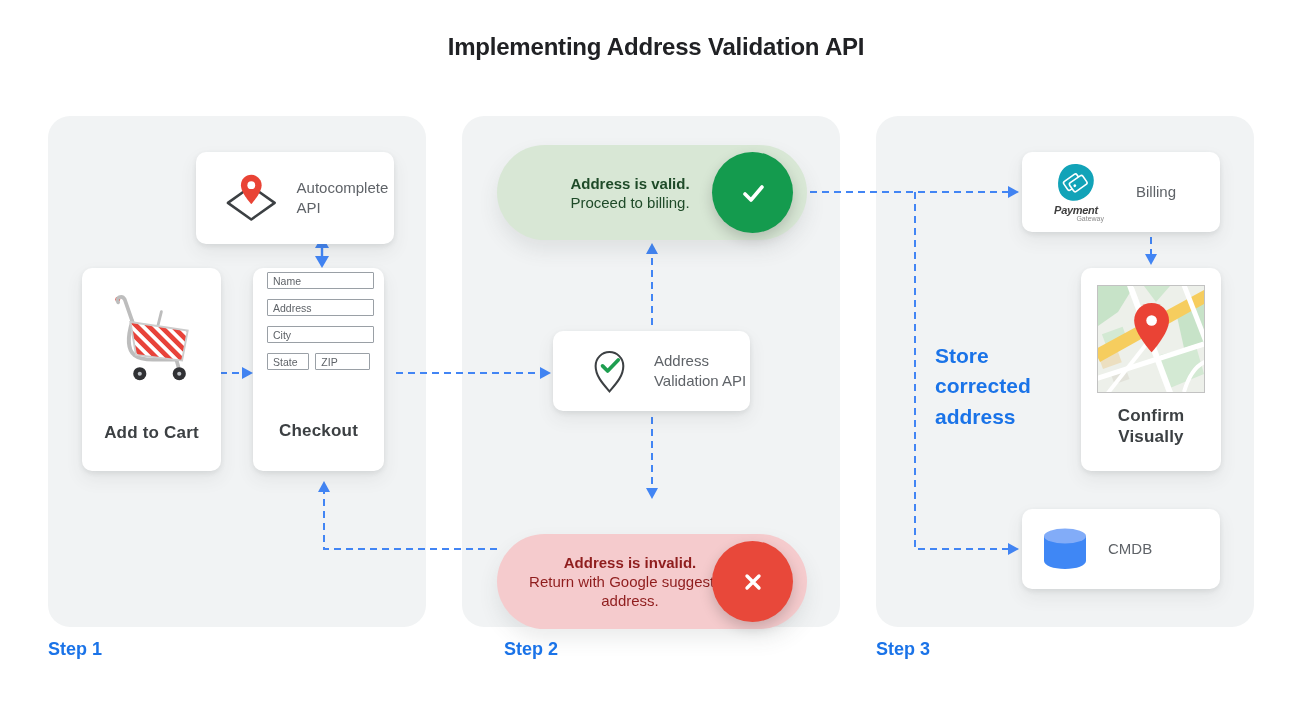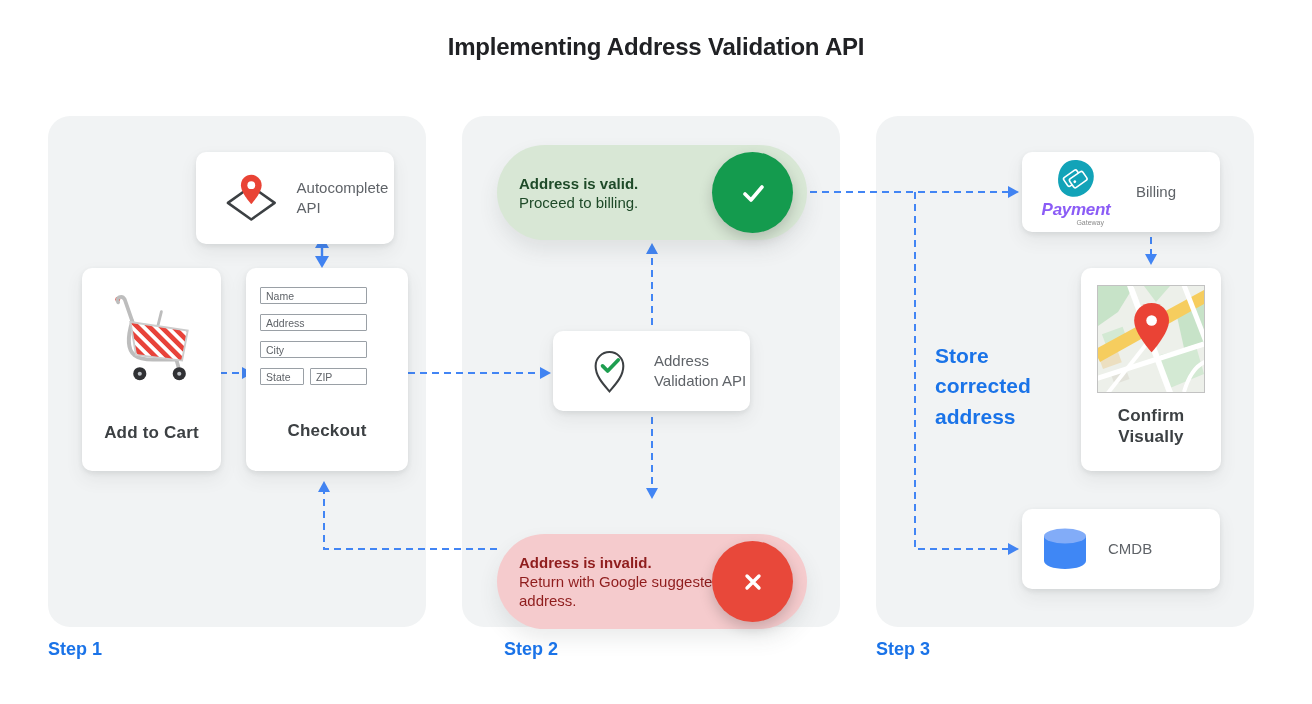--- a/index.html
+++ b/index.html
@@ -24,55 +24,55 @@
     position:absolute; background:#ffffff; border-radius:10px;
     box-shadow:0 2px 5px rgba(60,64,67,.10), 0 8px 18px rgba(60,64,67,.08);
   }
   .card-row { display:flex; align-items:center; }
   .gray-label { font-size:15px; color:#5f6368; line-height:1.32; }
   .bold-label { font-size:17px; font-weight:700; color:#3c4043; letter-spacing:.2px; }
 
   
   .autocomplete-card { left:196px; top:152px; width:198px; height:92px; padding-left:28px; gap:18px; }
   .addtocart-card { left:82px; top:268px; width:139px; height:203px; display:flex; flex-direction:column; align-items:center; justify-content:space-between; padding:22px 0 28px; }
-  .checkout-card  { left:246px; top:268px; width:162px; height:203px; padding:19px 14px 0 14px; }
+  .checkout-card  { left:253px; top:268px; width:131px; height:203px; padding:4px 14px 0 14px; }
   .field-box {
     height:17px; border:1px solid #9aa0a6; background:#fff; border-radius:1px;
     font-size:10.5px; color:#5f6368; line-height:16px; padding-left:5px; margin-bottom:10px;
   }
   .field-full { width:107px; }
   .field-split { display:flex; gap:6px; }
   .field-state { width:44px; margin-bottom:0; }
   .field-zip { width:57px; margin-bottom:0; }
   .checkout-label { position:absolute; bottom:30px; left:0; width:100%; text-align:center; }
 
   
   .pill {
     position:absolute; left:497px; width:310px; height:95px; border-radius:48px;
     box-shadow:0 10px 20px rgba(60,64,67,.10);
   }
   .pill.valid { top:145px; background:#d8e7d5; }
   .pill.invalid { top:502px; background:#f5cbcd;margin-top:32px; }
-  .pill-text { position:absolute; left:22px; top:50%; transform:translateY(-50%); width:222px; font-size:15px; line-height:1.28; }
+  .pill-text { position:absolute; left:22px; top:50%; transform:translateY(-50%); width:222px; text-align:center; font-size:15px; line-height:1.28; }
   .pill.valid .pill-text { color:#1e4a28; }
   .pill.invalid .pill-text { color:#8f1d1d; }
   .pill-title { font-weight:700; }
   .pill-circle {
     position:absolute; right:14px; top:7px; width:81px; height:81px; border-radius:50%;
     display:flex; align-items:center; justify-content:center;
     box-shadow:0 6px 14px rgba(0,0,0,.18);
   }
   .pill-circle.green { background:#149b4e; }
   .pill-circle.red { background:#e8483a; }
   .validation-card { left:553px; top:331px; width:197px; height:80px; padding-left:38px; gap:26px; }
 
   
   .billing-card { left:1022px; top:152px; width:198px; height:80px; padding-left:18px; gap:24px; }
   .logo-block { display:flex; flex-direction:column; align-items:center; width:72px; }
-  .logo-title { font-size:17px; font-weight:700; font-style:italic; color:#8b5cf6; letter-spacing:-0.3px; margin-top:1px; }
+  .logo-title { font-size:11px; font-weight:700; font-style:italic; color:#404040; letter-spacing:-0.3px; margin-top:1px; }
   .logo-subtitle { font-size:7px; color:#8a8a8a; margin-top:-1px; align-self:flex-end; margin-right:8px; }
   .confirm-card { left:1081px; top:268px; width:140px; height:203px; }
   .map-frame { position:absolute; left:16px; top:17px; width:108px; height:108px; border:1px solid #c2c2c2; }
   .confirm-label { position:absolute; bottom:24px; left:0; width:100%; text-align:center; line-height:1.25; }
   .cmdb-card { left:1022px; top:509px; width:198px; height:80px; padding-left:20px; gap:20px; }
   .store-note { position:absolute; left:935px; top:341px; width:95px; font-size:21px; font-weight:700; color:#1a73e8; line-height:1.45; }
 
   .arrows-overlay { position:absolute; left:0; top:0; width:1312px; height:704px; pointer-events:none; }
 </style>
 </head>

